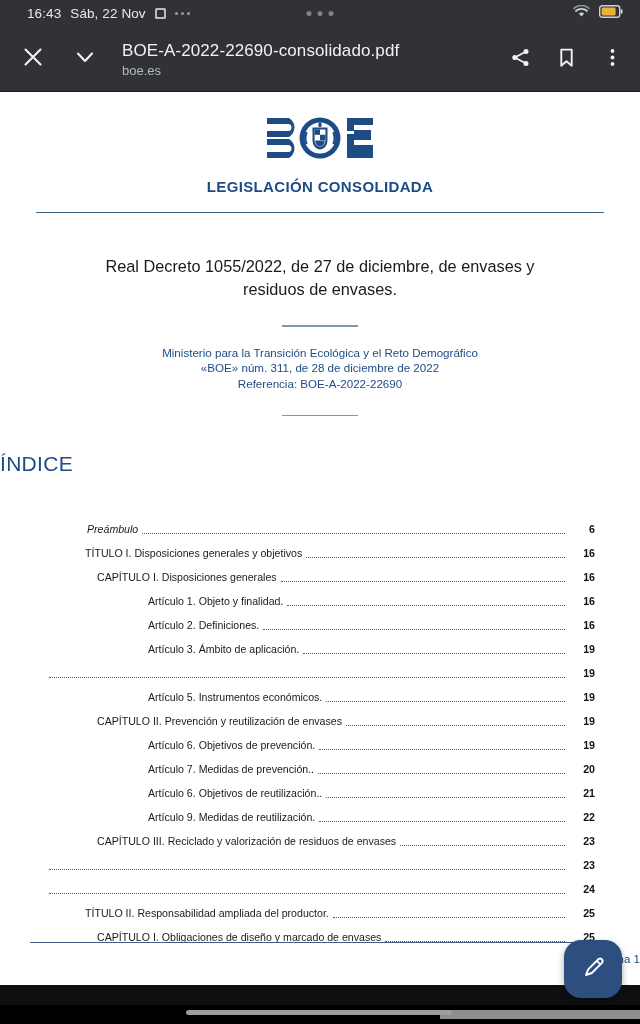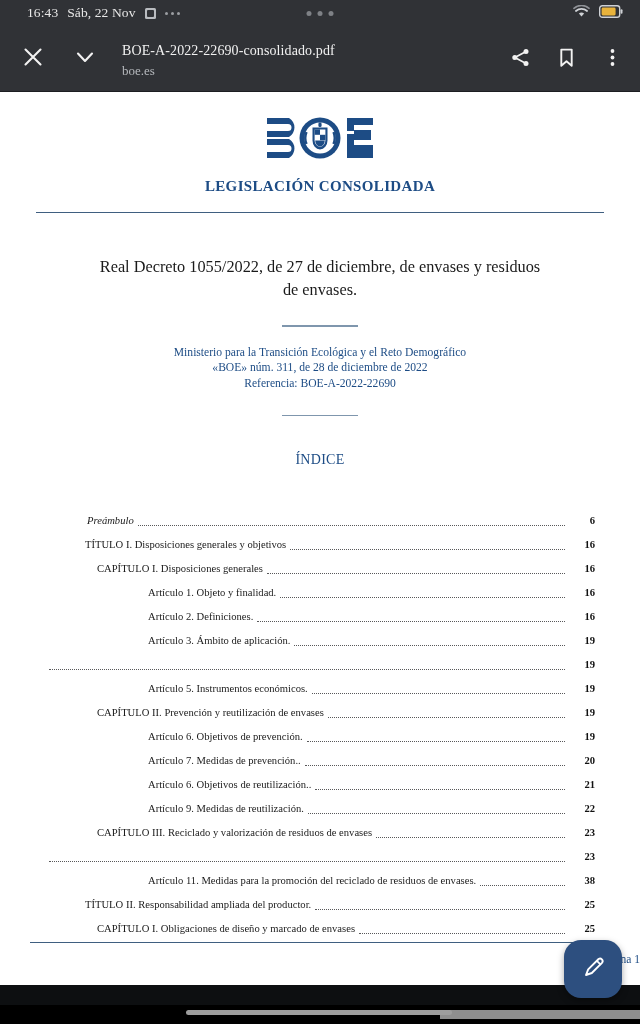--- a/index.html
+++ b/index.html
@@ -7,21 +7,20 @@
     width: 640px; height: 1024px;
     overflow: hidden;
     background: #000;
     font-family: "Liberation Sans", sans-serif;
   }
   #screen {
     position: relative;
     width: 640px; height: 1024px;
     overflow: hidden;
     background: #ec4899;
-    font-family: Liberation Serif, serif;
   }
 
   
   #status-bar {
     position: absolute; top: 0; left: 0;
     width: 640px; height: 26px;
     background: #303236;
     color: #e8e8e8;
     display: flex; align-items: center;
     font-size: 13px;
@@ -82,21 +81,21 @@
     display: flex; align-items: center; justify-content: center;
     cursor: pointer;
   }
   #title-block {
     margin-left: 17px;
     display: flex; flex-direction: column; justify-content: center;
     flex: 1 1 auto; min-width: 0;
   }
   #doc-title {
     color: #f1f1f1;
-    font-size: 14px;
+    font-size: 17px;
     line-height: 20px;
     white-space: nowrap; overflow: hidden; text-overflow: ellipsis;
     letter-spacing: .1px;
   }
   #doc-origin {
     color: #b6b9bd;
     font-size: 13px;
     line-height: 15px;
     margin-top: 2px;
   }
@@ -149,23 +148,23 @@
   }
   #ministerio {
     margin-top: 18px;
     text-align: center;
     color: #1d4c85;
     font-size: 11.6px;
     line-height: 15.5px;
   }
   #indice-heading {
     margin-top: 36px;
-    text-align: center;
+    text-align: left;
     color: #1d4c85;
-    font-size: 14px;
+    font-size: 21px;
     letter-spacing: .3px;
   }
 
   
   #toc {
     margin-top: 36px;
     padding: 0 45px 0 45px;
   }
   .toc-row {
     display: flex;
@@ -454,23 +453,22 @@
         <div class="toc-row lvl2">
           <span class="toc-label">CAPÍTULO III. Reciclado y valorización de residuos de envases</span>
           <span class="toc-dots"></span>
           <span class="toc-page">23</span>
         </div>
         <div class="toc-row lvl3">
           <span class="toc-dots"></span>
           <span class="toc-page">23</span>
         </div>
         <div class="toc-row lvl3">
-          <span class="toc-label">Artículo 11. Medidas para la promoción del reciclado de residuos de envases.</span>
-          <span class="toc-dots"></span>
-          <span class="toc-page">38</span>
+          <span class="toc-dots"></span>
+          <span class="toc-page">24</span>
         </div>
         <div class="toc-row lvl1">
           <span class="toc-label">TÍTULO II. Responsabilidad ampliada del productor.</span>
           <span class="toc-dots"></span>
           <span class="toc-page">25</span>
         </div>
         <div class="toc-row lvl2">
           <span class="toc-label">CAPÍTULO I. Obligaciones de diseño y marcado de envases</span>
           <span class="toc-dots"></span>
           <span class="toc-page">25</span>

